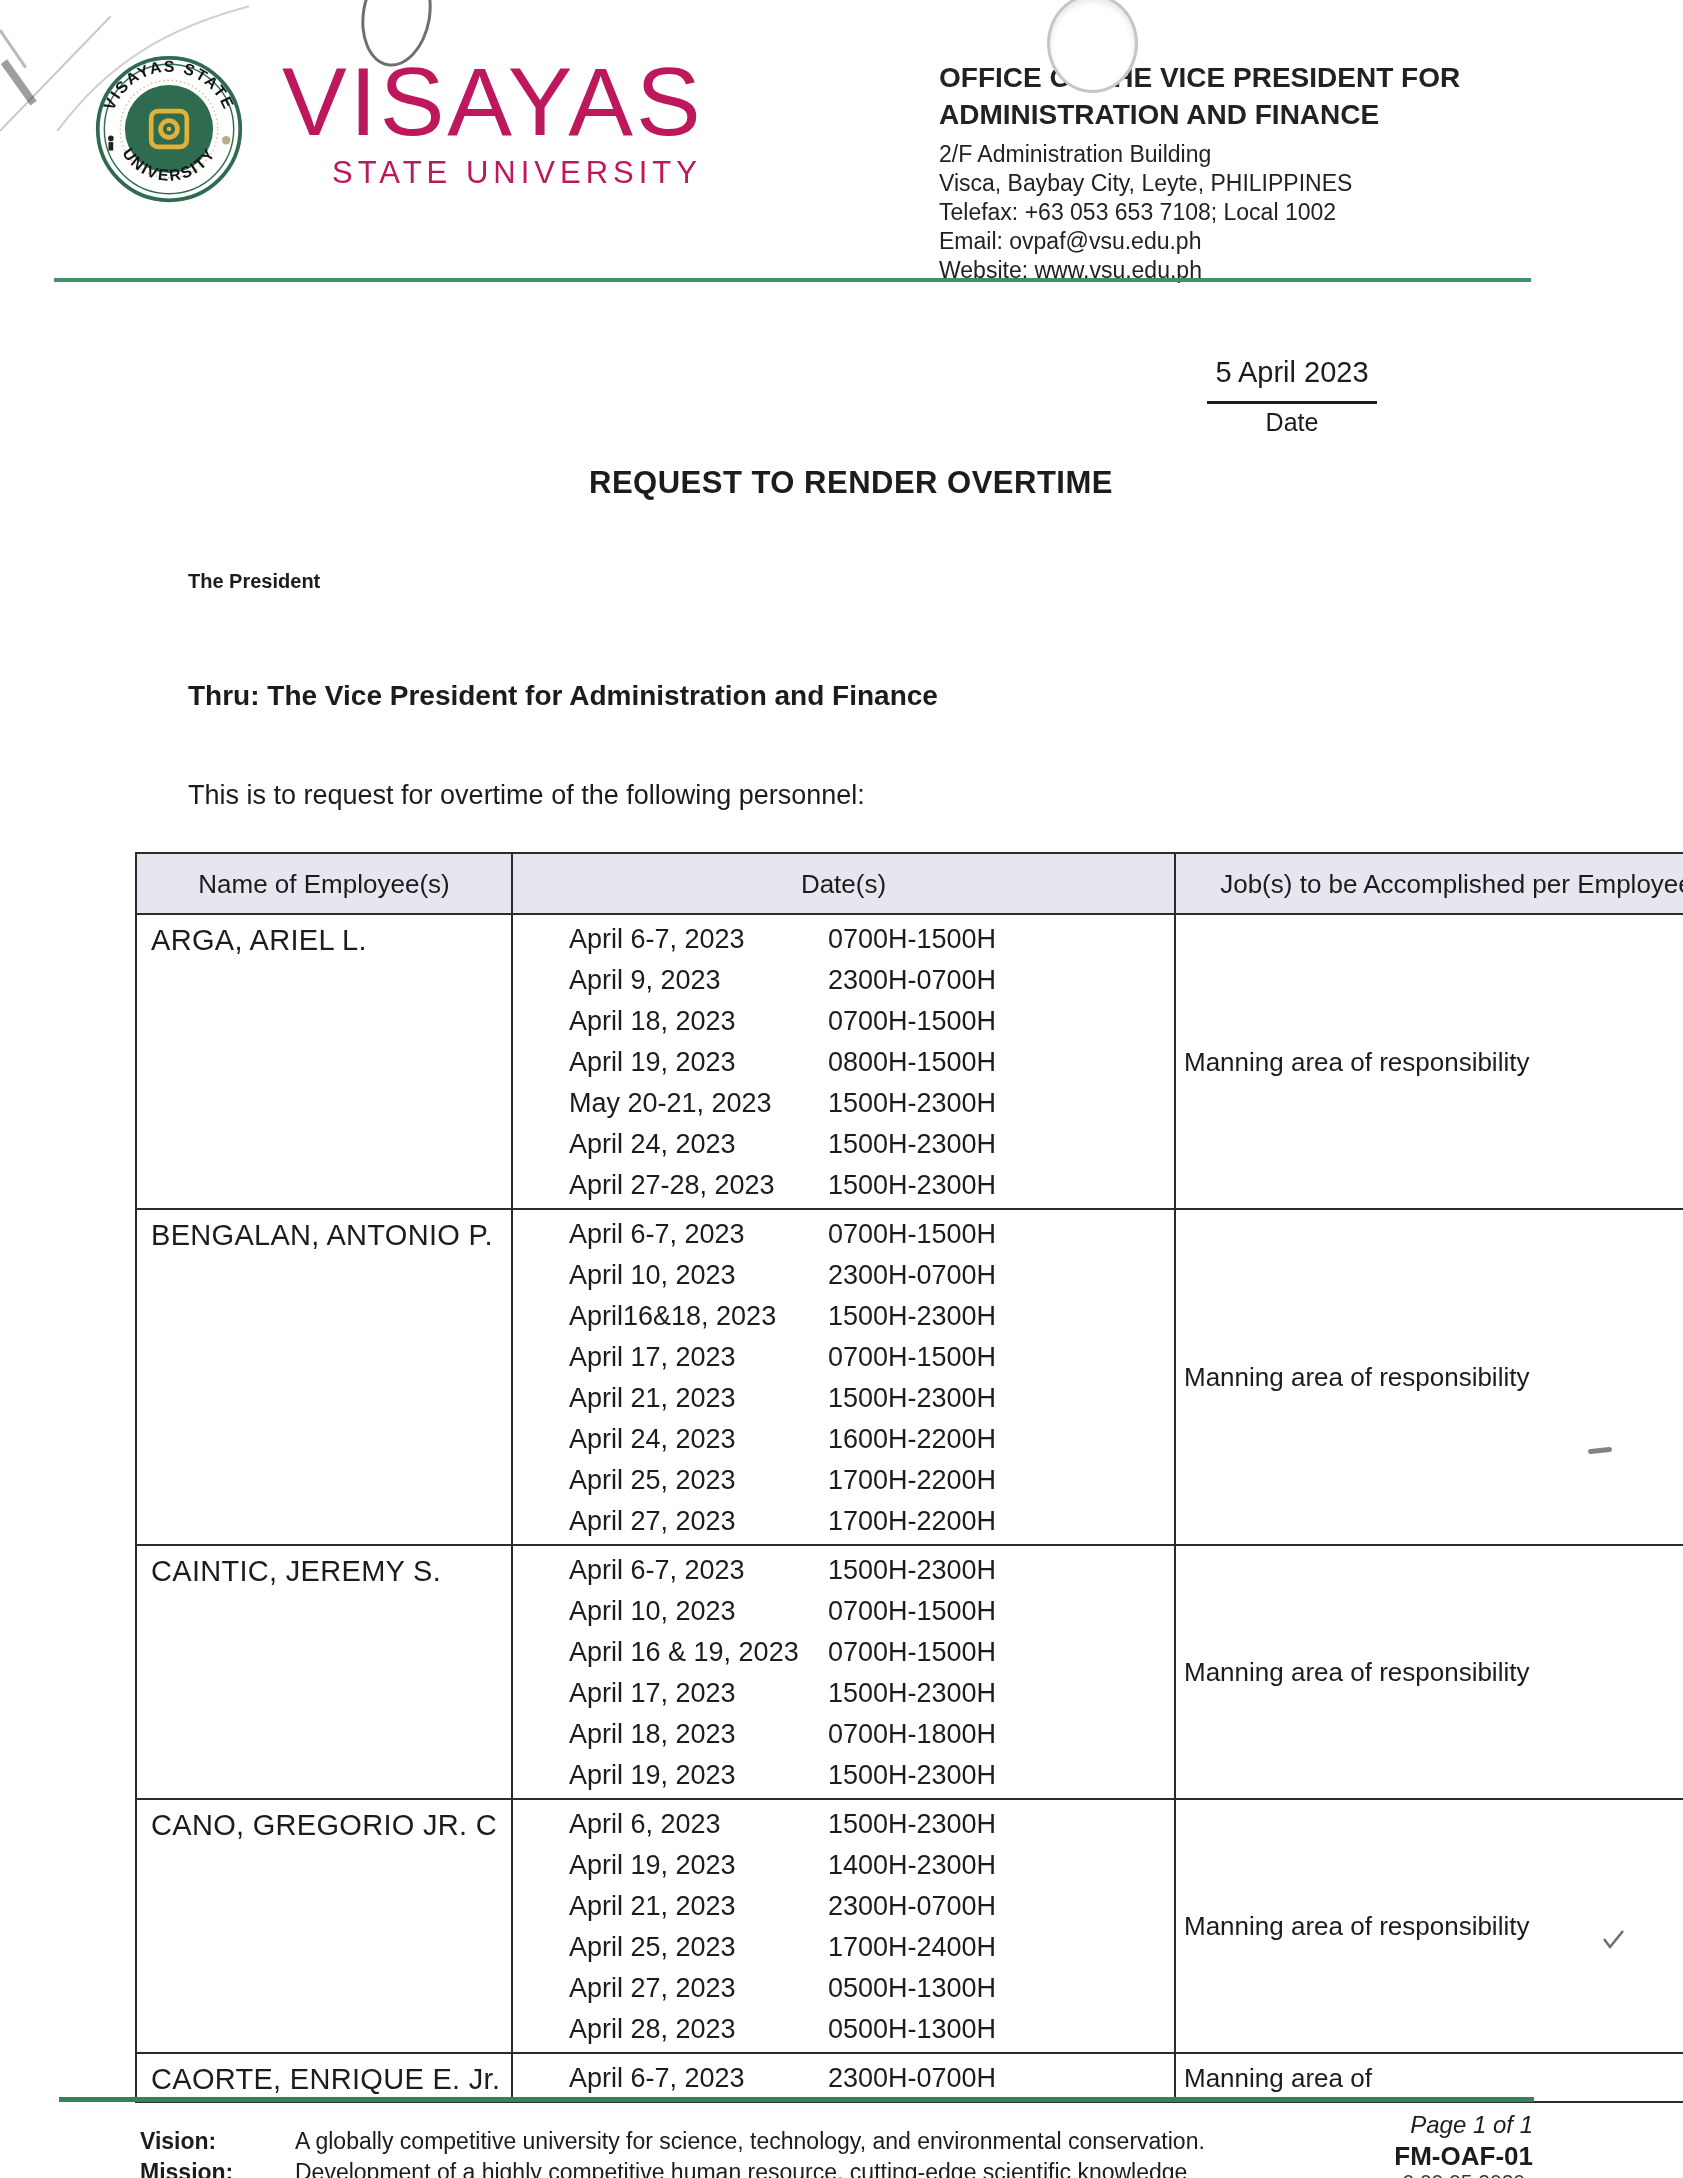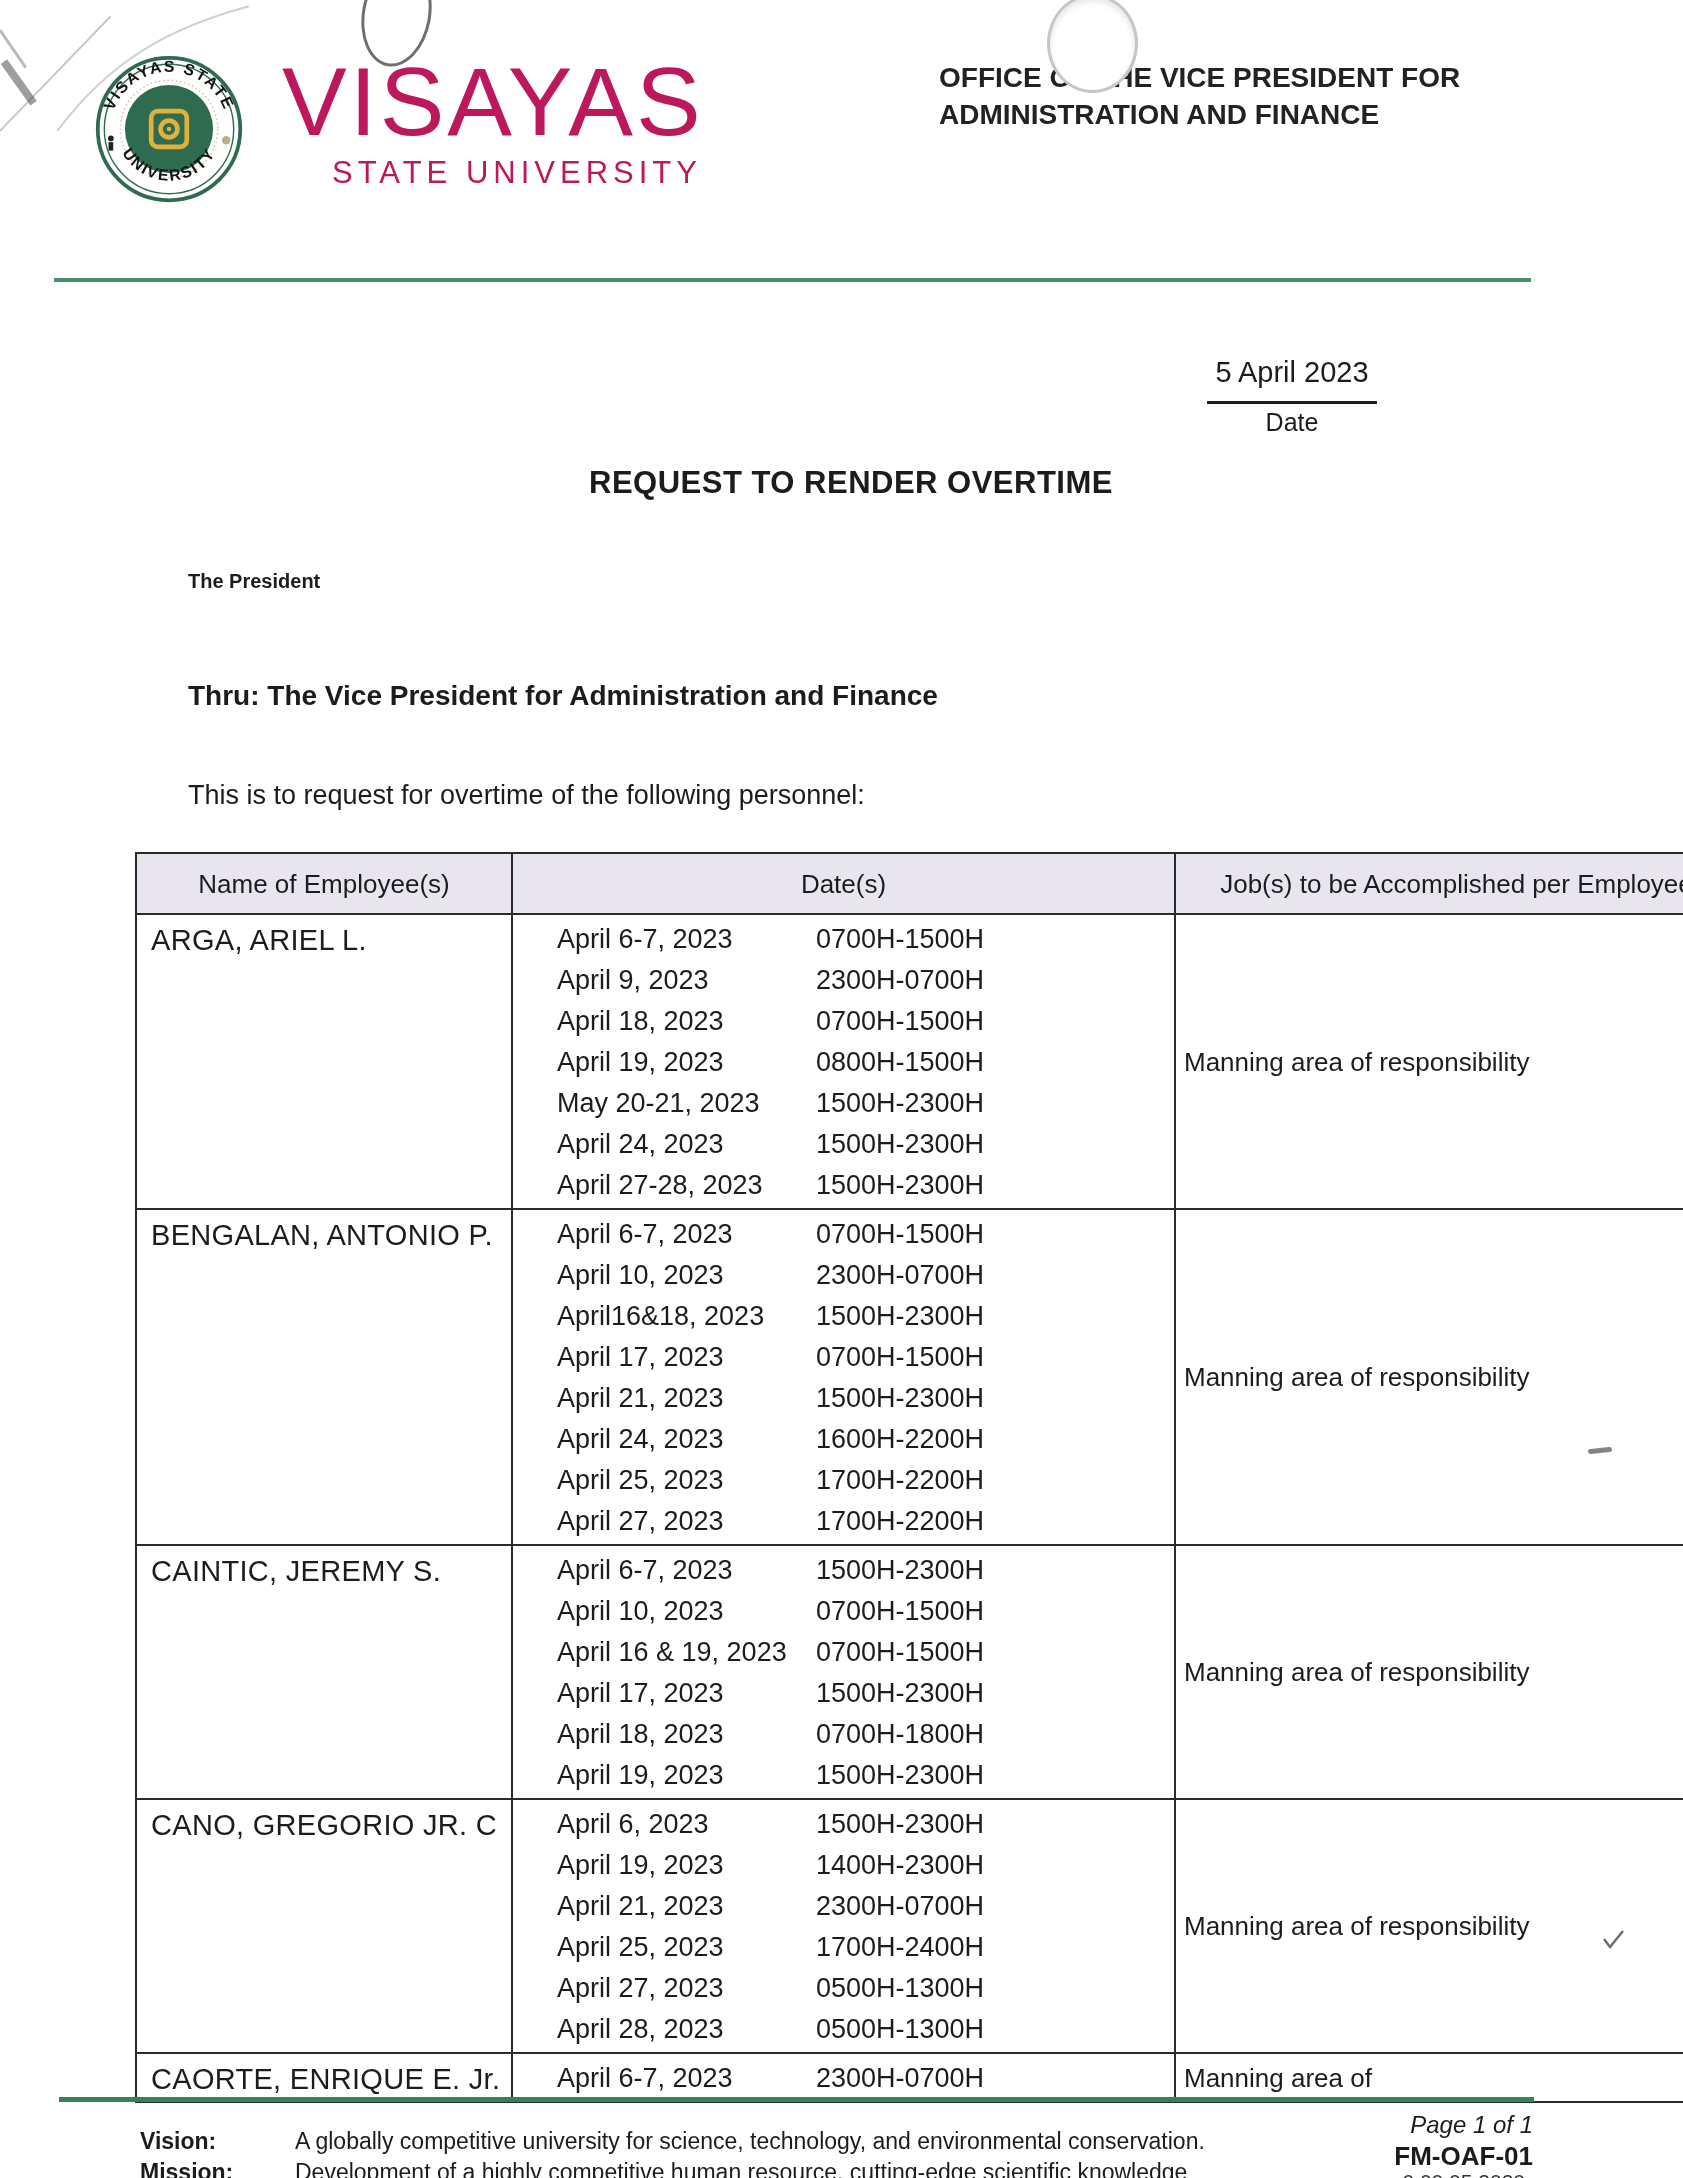--- a/index.html
+++ b/index.html
@@ -32,21 +32,21 @@
   .thead{display:grid; grid-template-columns:376px 663px 1fr; height:59px;
          background:#e9e5ef; border-bottom:2px solid #2b2b2b;}
   .hcell{display:flex; align-items:center; justify-content:center; text-align:center;
          font-size:26px; line-height:30px; padding:0 14px;}
   .hcell:not(:last-child){border-right:2px solid #2b2b2b;}
   .trow{display:grid; grid-template-columns:376px 663px 1fr;}
   .trow:not(:first-child){border-top:2px solid #2b2b2b;}
   .cell{box-sizing:border-box;}
   .cname{font-size:29px; letter-spacing:0.3px; padding:9px 6px 0 14px;
          border-right:2px solid #2b2b2b;}
-  .cdates{padding:4px 0 2px 44px; border-right:2px solid #2b2b2b;}
+  .cdates{padding:4px 0 2px 56px; border-right:2px solid #2b2b2b;}
   .dline{height:41px; display:flex; align-items:center; font-size:27px;}
   .dline .d{width:259px;}
   .cjob{display:flex; align-items:center; font-size:26px; line-height:36px; padding-left:8px; padding-right:10px;}
   
   .rule-bottom{position:absolute; left:59px; top:2097px; width:1475px; height:5px; background:#35815d;}
   .vm{position:absolute; left:140px; font-size:23px; line-height:28px; display:flex;}
   .vm .lab{font-weight:700; width:155px;}
   .vm.vision{top:2127px;}
   .vm.mission{top:2158px;}
   .pageno{position:absolute; right:150px; top:2111px; font-size:24px; font-style:italic;}
@@ -93,20 +93,27 @@
   </svg>
 
   <div class="wordmark">
     <div class="big">VISAYAS</div>
     <div class="sub">STATE UNIVERSITY</div>
   </div>
 
   <div class="office">
     <div class="ol">OFFICE OF THE VICE PRESIDENT FOR</div>
     <div class="ol">ADMINISTRATION AND FINANCE</div>
+    <div class="addr">
+      <div>2/F Administration Building</div>
+      <div>Visca, Baybay City, Leyte, PHILIPPINES</div>
+      <div>Telefax: +63 053 653 7108; Local 1002</div>
+      <div>Email: ovpaf@vsu.edu.ph</div>
+      <div>Website: www.vsu.edu.ph</div>
+    </div>
   </div>
 
   <div class="rule-top"></div>
 
   <div class="dateblock">
     <div class="dval">5 April 2023</div>
     <div class="dlab">Date</div>
   </div>
 
   <div class="doctitle">REQUEST TO RENDER OVERTIME</div>

